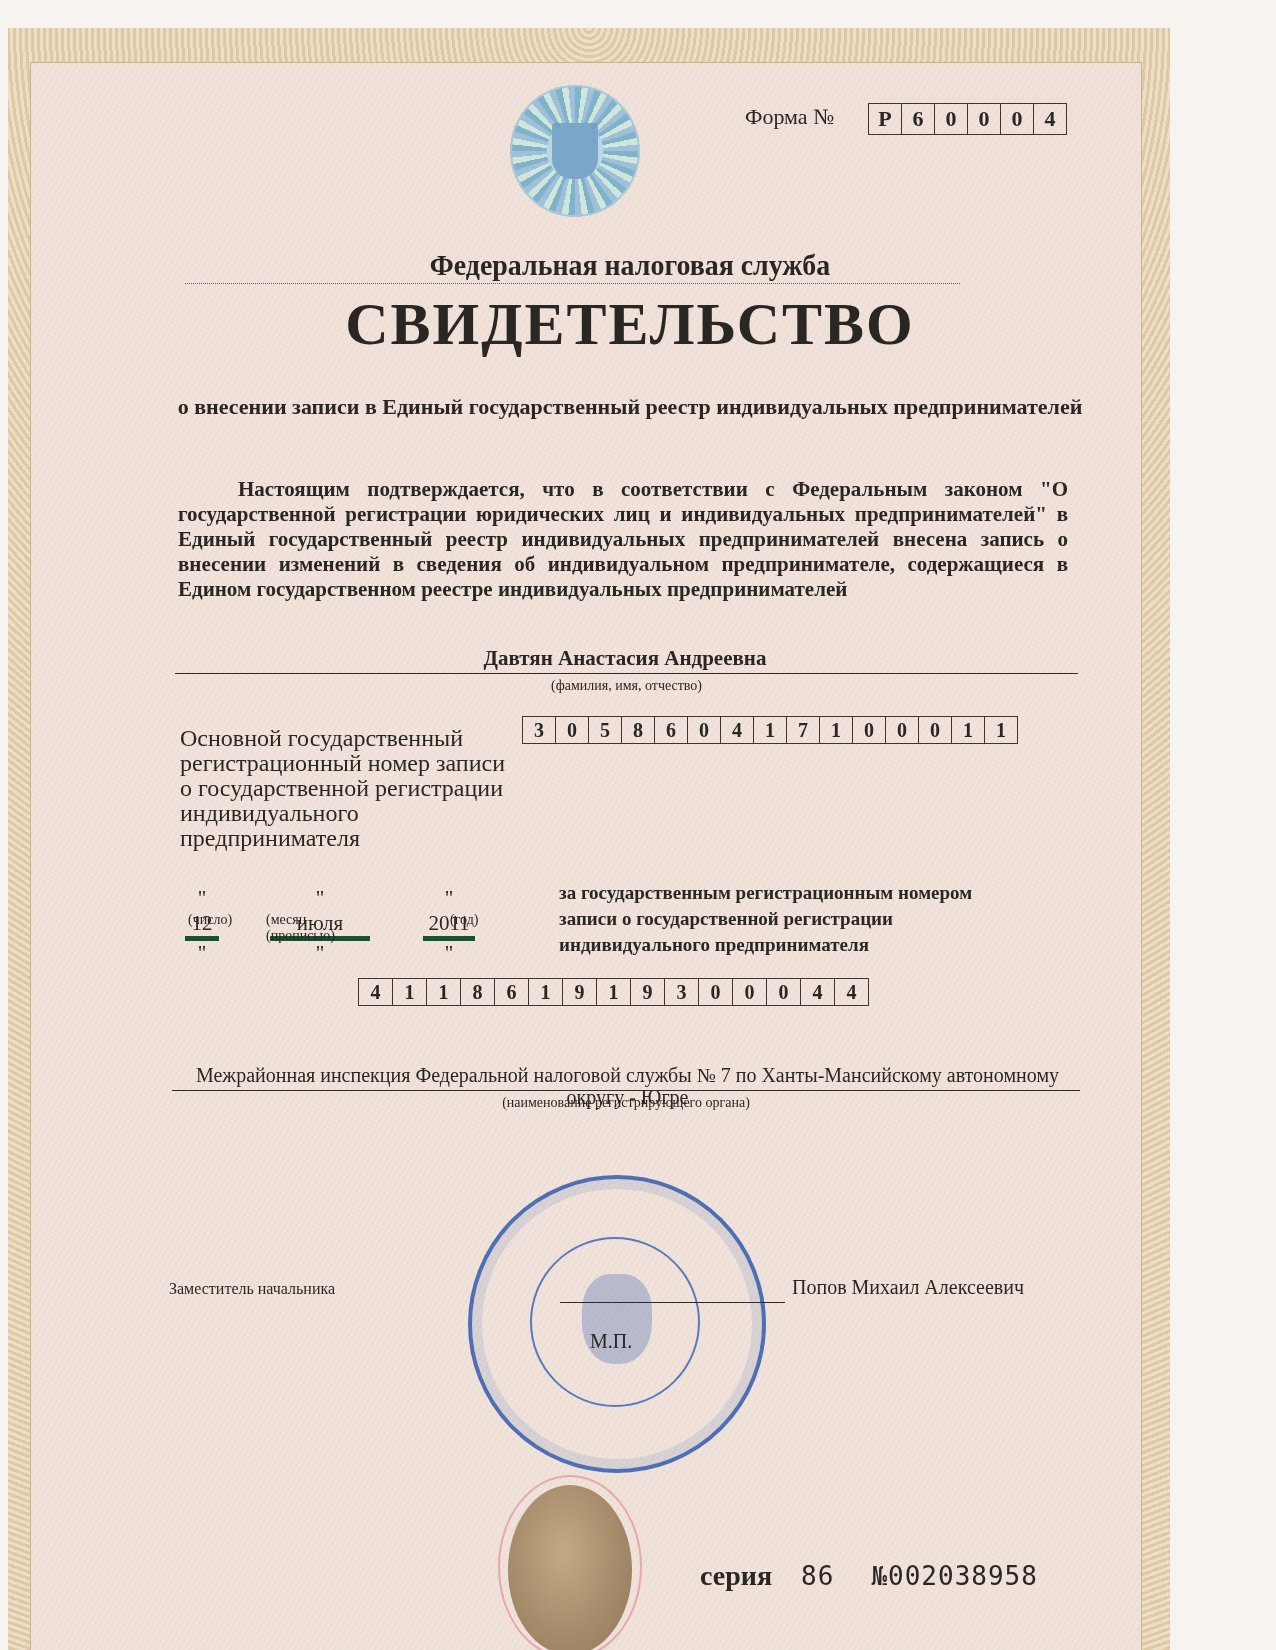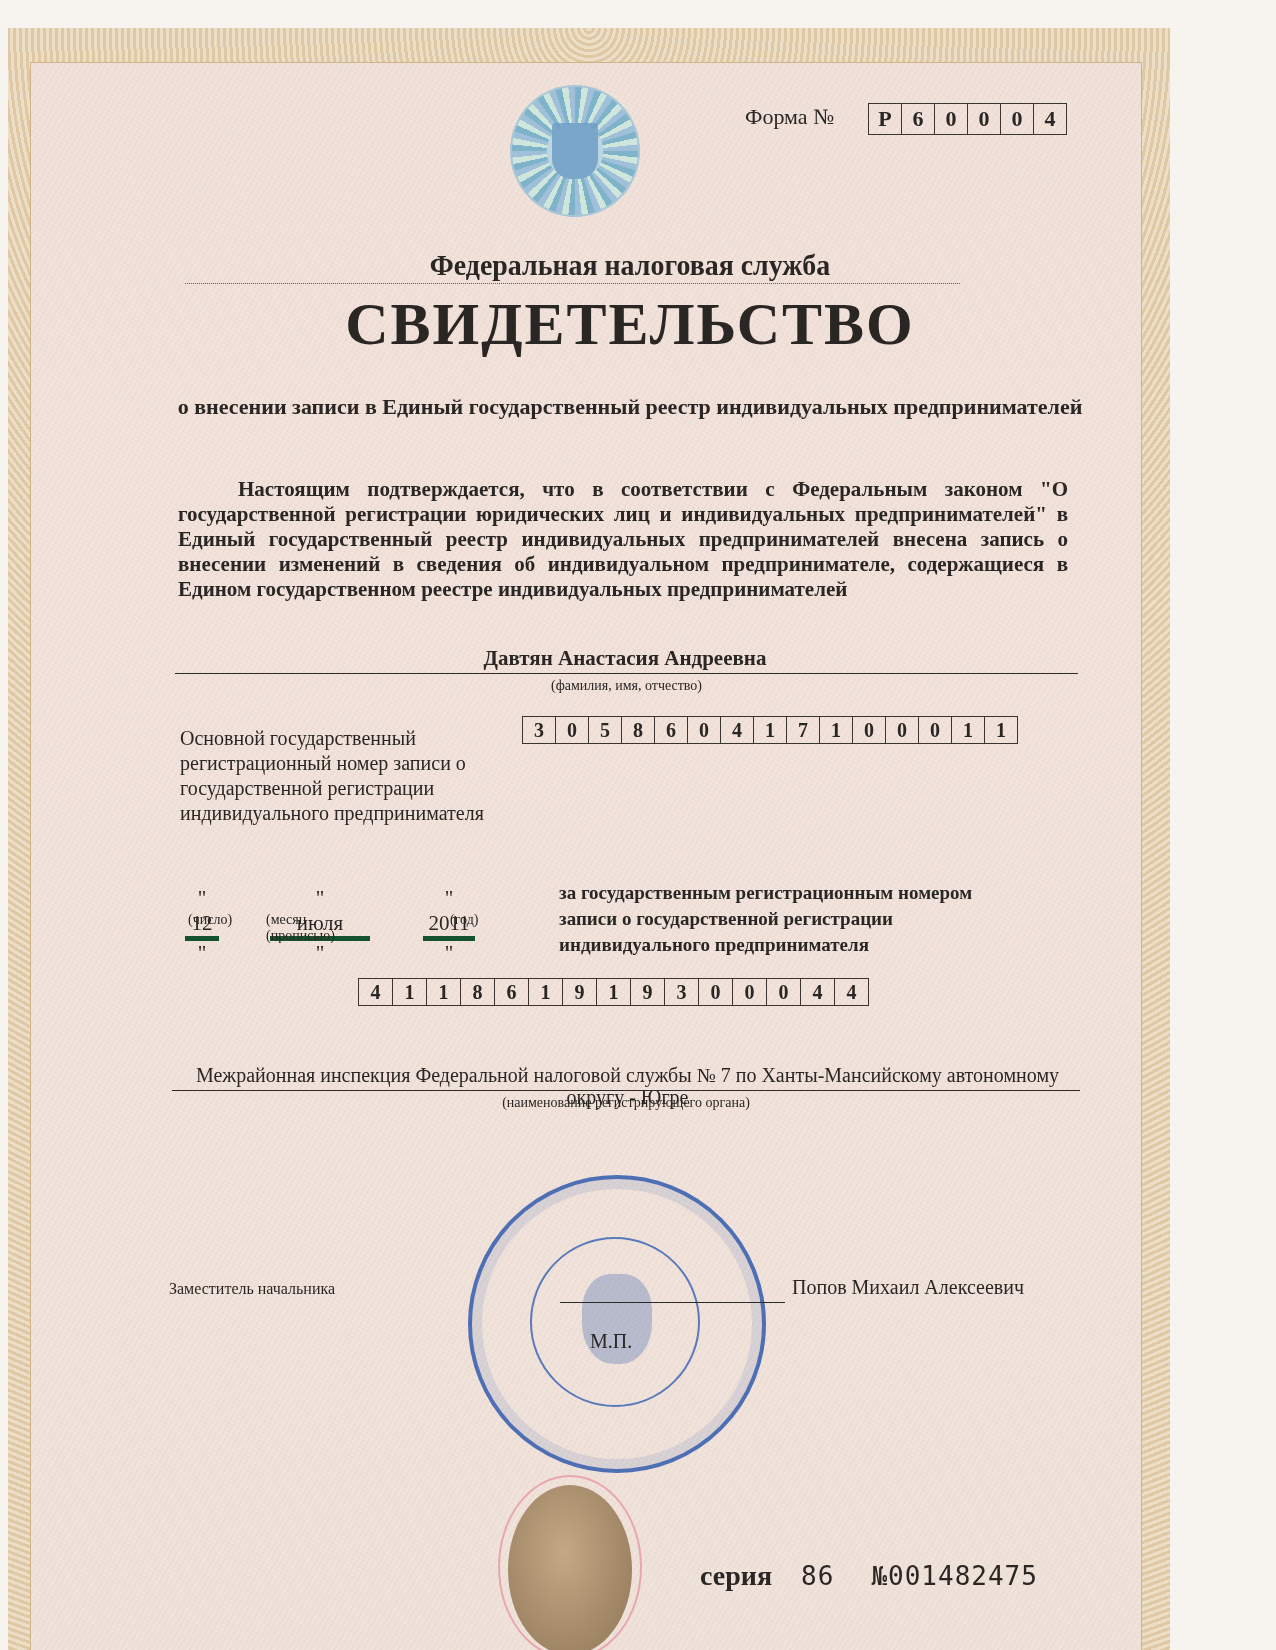--- a/index.html
+++ b/index.html
@@ -51,21 +51,21 @@
   .title { left:180px; top:290px; width:900px; text-align:center; font-weight:bold; font-size:60px; letter-spacing:2px; font-family:"Liberation Serif", serif; }
   .subtitle { left:170px; top:393px; width:920px; text-align:center; font-weight:bold; font-size:22px; line-height:28px; }
   .para {
     left:178px; top:477px; width:890px; font-weight:bold; font-size:21px; line-height:25px;
     text-align:justify; text-align-last:left;
   }
   .para .indent { display:inline-block; width:60px; }
   .name { left:175px; top:646px; width:900px; text-align:center; font-weight:bold; font-size:21px; }
   .rule { border-top:1.5px solid #2f2b29; }
   .caption { font-size:14px; text-align:center; }
-  .ogrn-label { left:180px; top:726px; width:330px; font-size:20px; line-height:25px; }
+  .ogrn-label { left:180px; top:726px; width:330px; font-size:24px; line-height:25px; }
   .ogrn-cells { left:522px; top:716px; }
   .ogrn-cells .cell { width:32px; height:26px; line-height:26px; font-size:20px; }
   .date-field { position:absolute; text-align:center; }
   .date-field .val { border-bottom:5px solid #14532d; display:inline-block; }
   .date-cap { position:absolute; font-size:14px; top:912px; }
   .for-num { left:527px; top:880px; width:470px; font-weight:bold; font-size:19px; line-height:26px;margin-left:32px; }
   .grn-cells { left:358px; top:978px; }
   .grn-cells .cell { width:33px; height:26px; line-height:26px; font-size:20px; }
   .authority { left:175px; top:1064px; width:905px; text-align:center; font-size:20px; line-height:22px; }
   .sig-role { left:169px; top:1280px; font-weight:normal; font-size:16px; }
@@ -180,14 +180,14 @@
 <div class="abs sig-line"></div>
 <div class="abs sig-name">Попов Михаил Алексеевич</div>
 <div class="abs mp">М.П.</div>
 
 <div class="abs seal-ring"></div>
 <div class="abs seal"></div>
 
 <div class="abs series">
   <span class="lbl">серия</span>
   <span class="num" style="margin-left:22px;">86</span>
-  <span class="num" style="margin-left:30px;">№001482475</span>
+  <span class="num" style="margin-left:30px;">№002038958</span>
 </div>
 
 </body></html>

